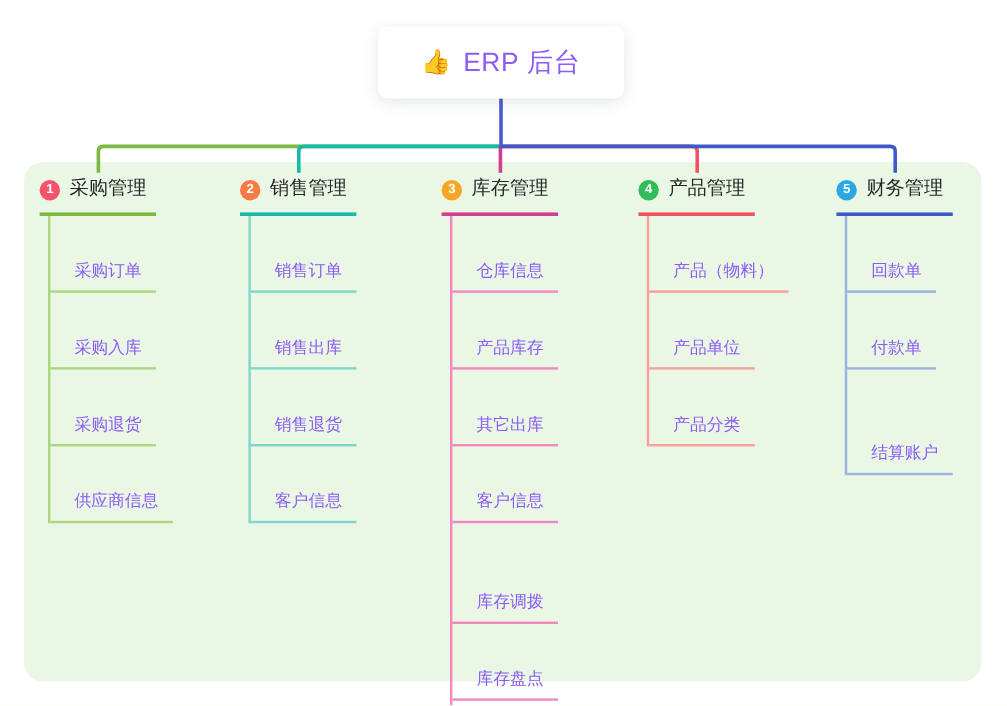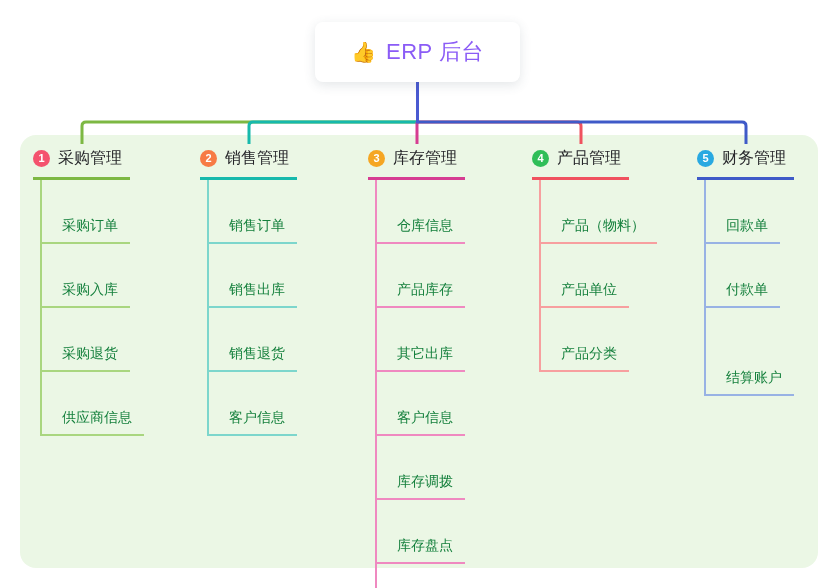--- a/index.html
+++ b/index.html
@@ -96,21 +96,21 @@
     width: fit-content;
   }
   .child {
     height: 55px;
     display: flex;
     align-items: flex-end;
     width: fit-content;
     padding: 0 12px 7px 20px;
     border-bottom: 2px solid #ccc;
     font-size: 14px;
-    color: #15803d;
+    color: #8b5cf6;
     white-space: nowrap;
     cursor: pointer;
     text-align: center;
   }
 </style>
 </head>
 <body>
 
 <div class="canvas">
   <div class="panel" id="panel" style="background: rgb(235, 247, 229);"></div>
@@ -157,21 +157,21 @@
       <div class="branch" style="left: 368px;">
         <div class="branch-header" style="border-bottom-color: rgb(214, 61, 146);">
           <span class="badge" style="background: rgb(245, 166, 35);">3</span>
           <span class="branch-label">库存管理</span>
         </div>
         <div class="children" style="border-left-color: rgb(239, 137, 192);">
           <div class="child" style="border-bottom-color: rgb(239, 137, 192);">仓库信息</div>
           <div class="child" style="border-bottom-color: rgb(239, 137, 192);">产品库存</div>
           <div class="child" style="border-bottom-color: rgb(239, 137, 192);">其它出库</div>
           <div class="child" style="border-bottom-color: rgb(239, 137, 192);">客户信息</div>
-          <div class="child" style="border-bottom-color: rgb(239, 137, 192);">库存调拨</div>
+          <div class="child" style="border-bottom-color: rgb(239, 137, 192); margin-top: 20px;">库存调拨</div>
           <div class="child" style="border-bottom-color: rgb(239, 137, 192);">库存盘点</div>
           <div class="child" style="border-bottom-color: rgb(239, 137, 192);">出库库明细</div>
         </div>
       </div>
       <div class="branch" style="left: 532px;">
         <div class="branch-header" style="border-bottom-color: rgb(240, 82, 95);">
           <span class="badge" style="background: rgb(47, 190, 88);">4</span>
           <span class="branch-label">产品管理</span>
         </div>
         <div class="children" style="border-left-color: rgb(247, 159, 159);">

